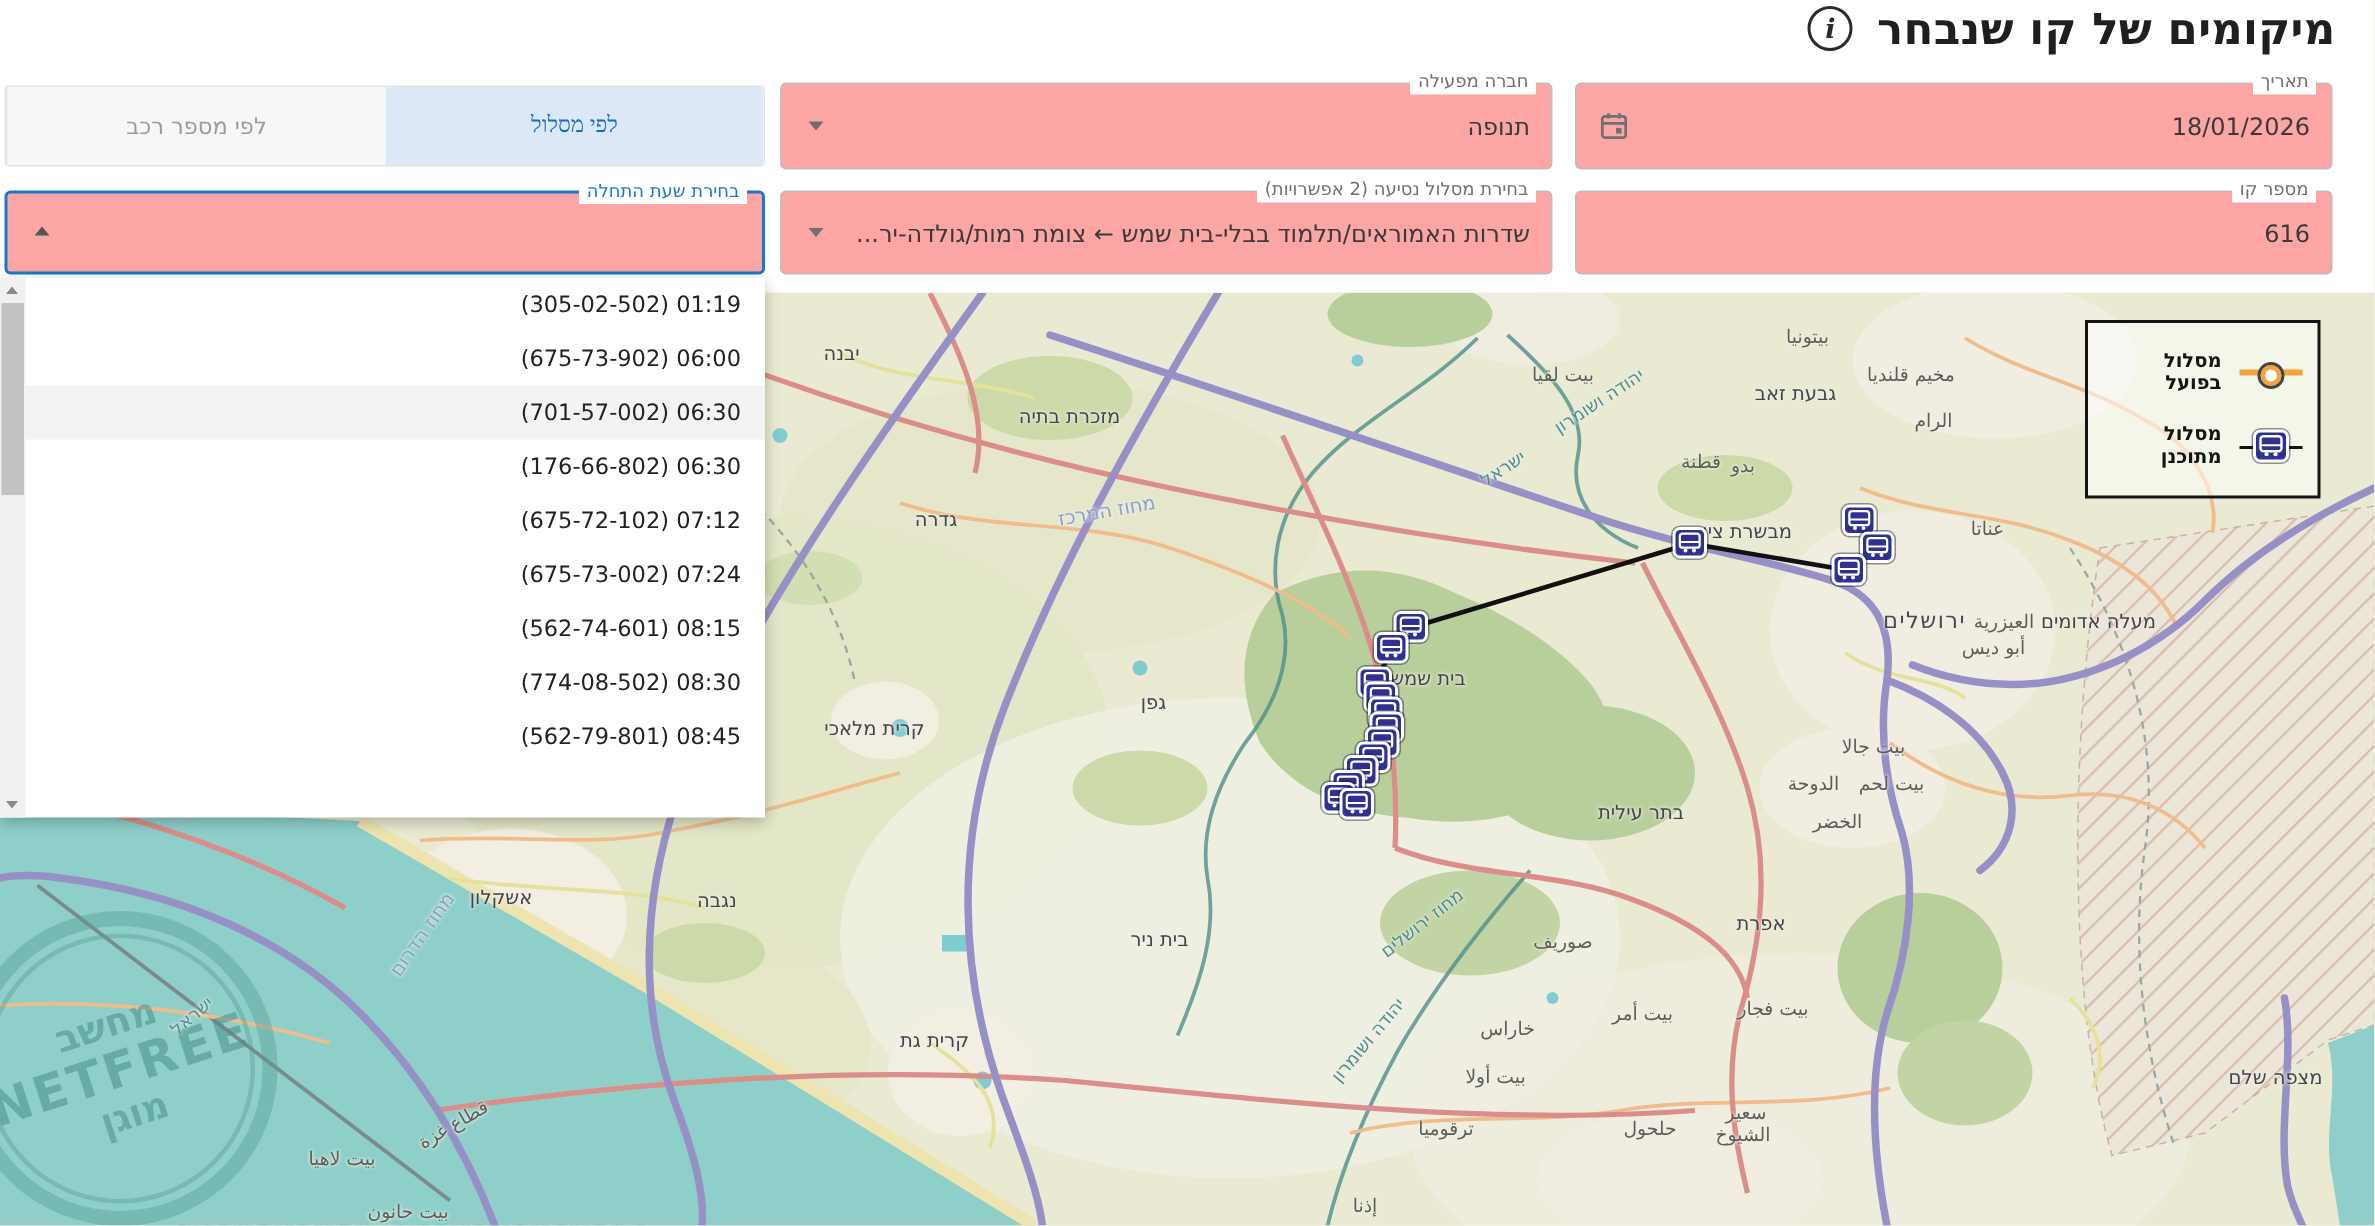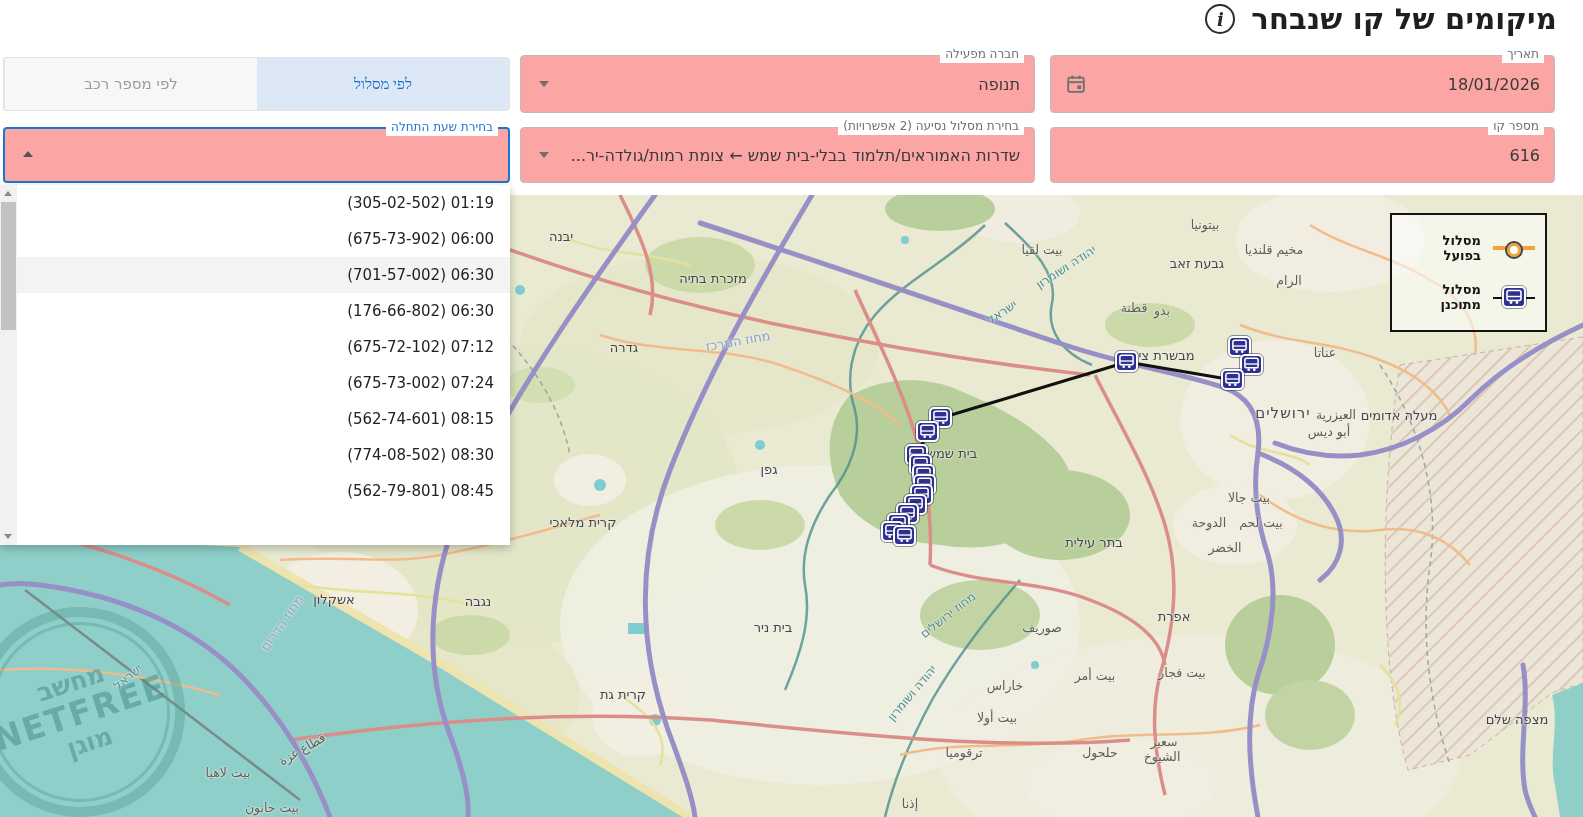--- a/index.html
+++ b/index.html
@@ -265,21 +265,21 @@
     <span class="s3">מוגן</span>
   </div>
 
   <div id="map-labels">
       <span class="ml big" style="left: 1283px; top: 218px;">ירושלים</span>
       <span class="ml he" style="left: 1163px; top: 160px;">מבשרת ציון</span>
       <span class="ml he" style="left: 1399px; top: 220px;">מעלה אדומים</span>
       <span class="ml he" style="left: 1197px; top: 68px;">גבעת זאב</span>
       <span class="ml he" style="left: 952px; top: 258px;">בית שמש</span>
       <span class="ml he" style="left: 334px; top: 404px;">אשקלון</span>
-      <span class="ml he" style="left: 583px; top: 291px; margin-top: 36px;">קרית מלאכי</span>
+      <span class="ml he" style="left: 583px; top: 291px;">קרית מלאכי</span>
       <span class="ml he" style="left: 623px; top: 499px;">קרית גת</span>
       <span class="ml he" style="left: 561px; top: 41px;">יבנה</span>
       <span class="ml he" style="left: 713px; top: 83px;">מזכרת בתיה</span>
       <span class="ml he" style="left: 624px; top: 152px;">גדרה</span>
       <span class="ml he" style="left: 478px; top: 406px;">נגבה</span>
       <span class="ml he" style="left: 769px; top: 274px;">גפן</span>
       <span class="ml he" style="left: 773px; top: 432px;">בית ניר</span>
       <span class="ml he" style="left: 1174px; top: 421px;">אפרת</span>
       <span class="ml he" style="left: 1094px; top: 347px;">בתר עילית</span>
       <span class="ml he" style="left: 1517px; top: 524px;">מצפה שלם</span>

